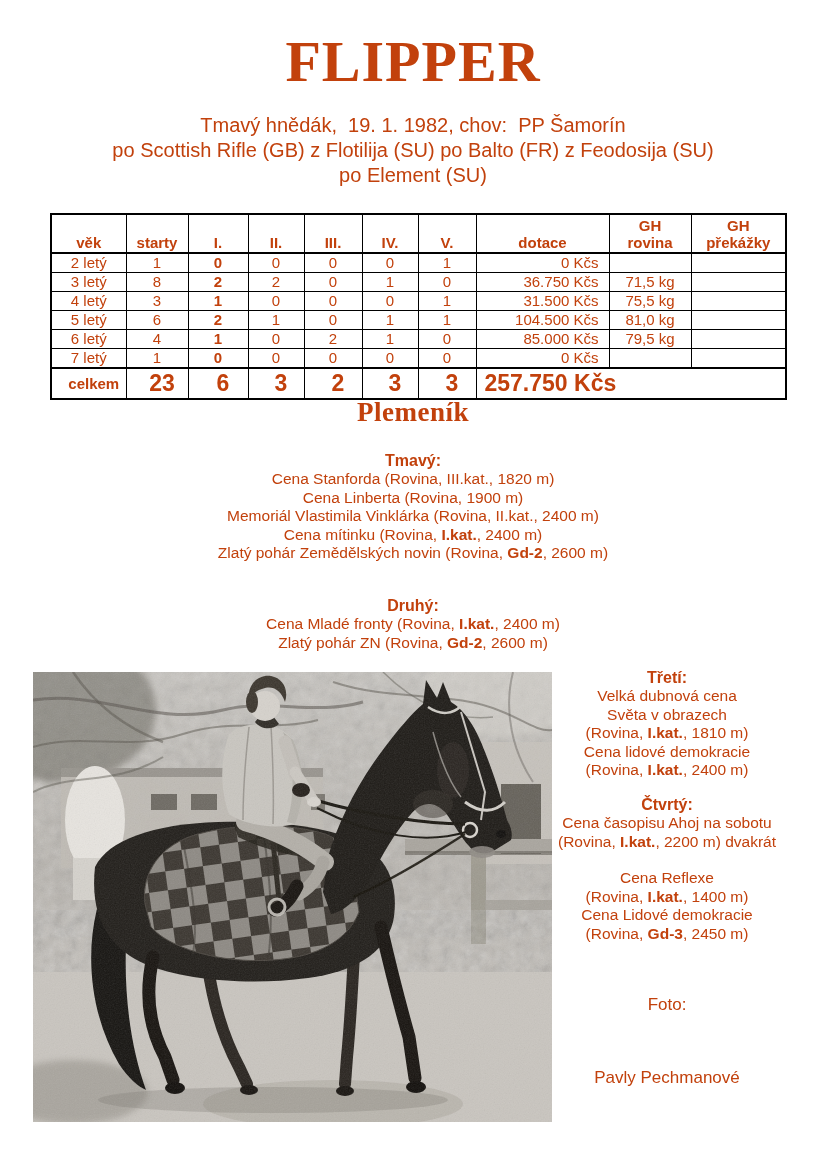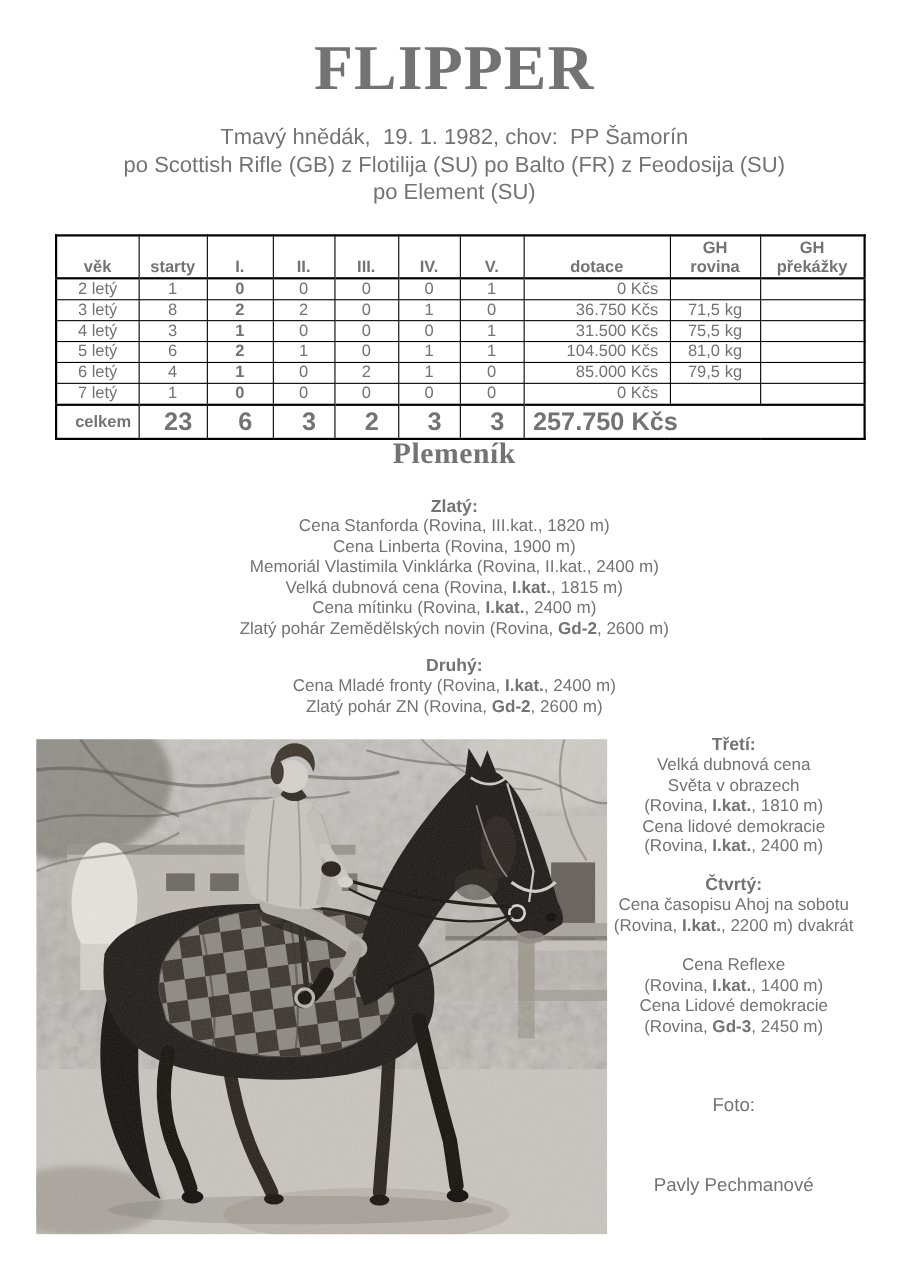--- a/index.html
+++ b/index.html
@@ -1,16 +1,16 @@
 <!DOCTYPE html>
 <html><head>
 <meta charset="utf-8">
 <style>
   html,body{margin:0;padding:0;background:#fff;}
-  .page{position:relative;width:826px;height:1171px;background:#ffffff;color:#737373;
+  .page{position:relative;width:826px;height:1171px;background:#ffffff;color:#c2410c;
         font-family:"Liberation Sans",sans-serif;overflow:hidden;}
   
   .title{position:absolute;top:28px;left:0;width:826px;text-align:center;
          font-family:"Liberation Serif",serif;font-weight:700;font-size:58px;letter-spacing:1px;}
   .subtitle{position:absolute;top:113px;left:0;width:826px;text-align:center;
             font-size:20px;line-height:25px;}
   .subtitle div{white-space:pre;}
   
   table.stats{position:absolute;left:50px;top:213px;width:735px;border-collapse:collapse;
               table-layout:fixed;border:2px solid #000;font-size:15px;}
@@ -191,25 +191,24 @@
           <td class="tot-num">3</td>
           <td class="tot-num">3</td>
           <td class="tot-dotace" colspan="3">257.750 Kčs</td>
         </tr>
     </tfoot>
   </table>
 
   <div class="plemenik">Plemeník</div>
 
   <div class="csec" id="sec-vitez">
-      <div class="sec-heading">Zlatý:</div>
+      <div class="sec-heading">Tmavý:</div>
       <div class="sec-line"><span>Cena Stanforda (Rovina, III.kat., 1820 m)</span></div>
       <div class="sec-line"><span>Cena Linberta (Rovina, 1900 m)</span></div>
       <div class="sec-line"><span>Memoriál Vlastimila Vinklárka (Rovina, II.kat., 2400 m)</span></div>
-      <div class="sec-line"><span>Velká dubnová cena (Rovina, </span><span class="b">I.kat.</span><span>, 1815 m)</span></div>
       <div class="sec-line"><span>Cena mítinku (Rovina, </span><span class="b">I.kat.</span><span>, 2400 m)</span></div>
       <div class="sec-line"><span>Zlatý pohár Zemědělských novin (Rovina, </span><span class="b">Gd-2</span><span>, 2600 m)</span></div>
     </div>
   <div class="csec" id="sec-druhy">
       <div class="sec-heading">Druhý:</div>
       <div class="sec-line"><span>Cena Mladé fronty (Rovina, </span><span class="b">I.kat.</span><span>, 2400 m)</span></div>
       <div class="sec-line"><span>Zlatý pohár ZN (Rovina, </span><span class="b">Gd-2</span><span>, 2600 m)</span></div>
     </div>
   <div class="rsec" id="sec-treti">
       <div class="sec-heading">Třetí:</div>

